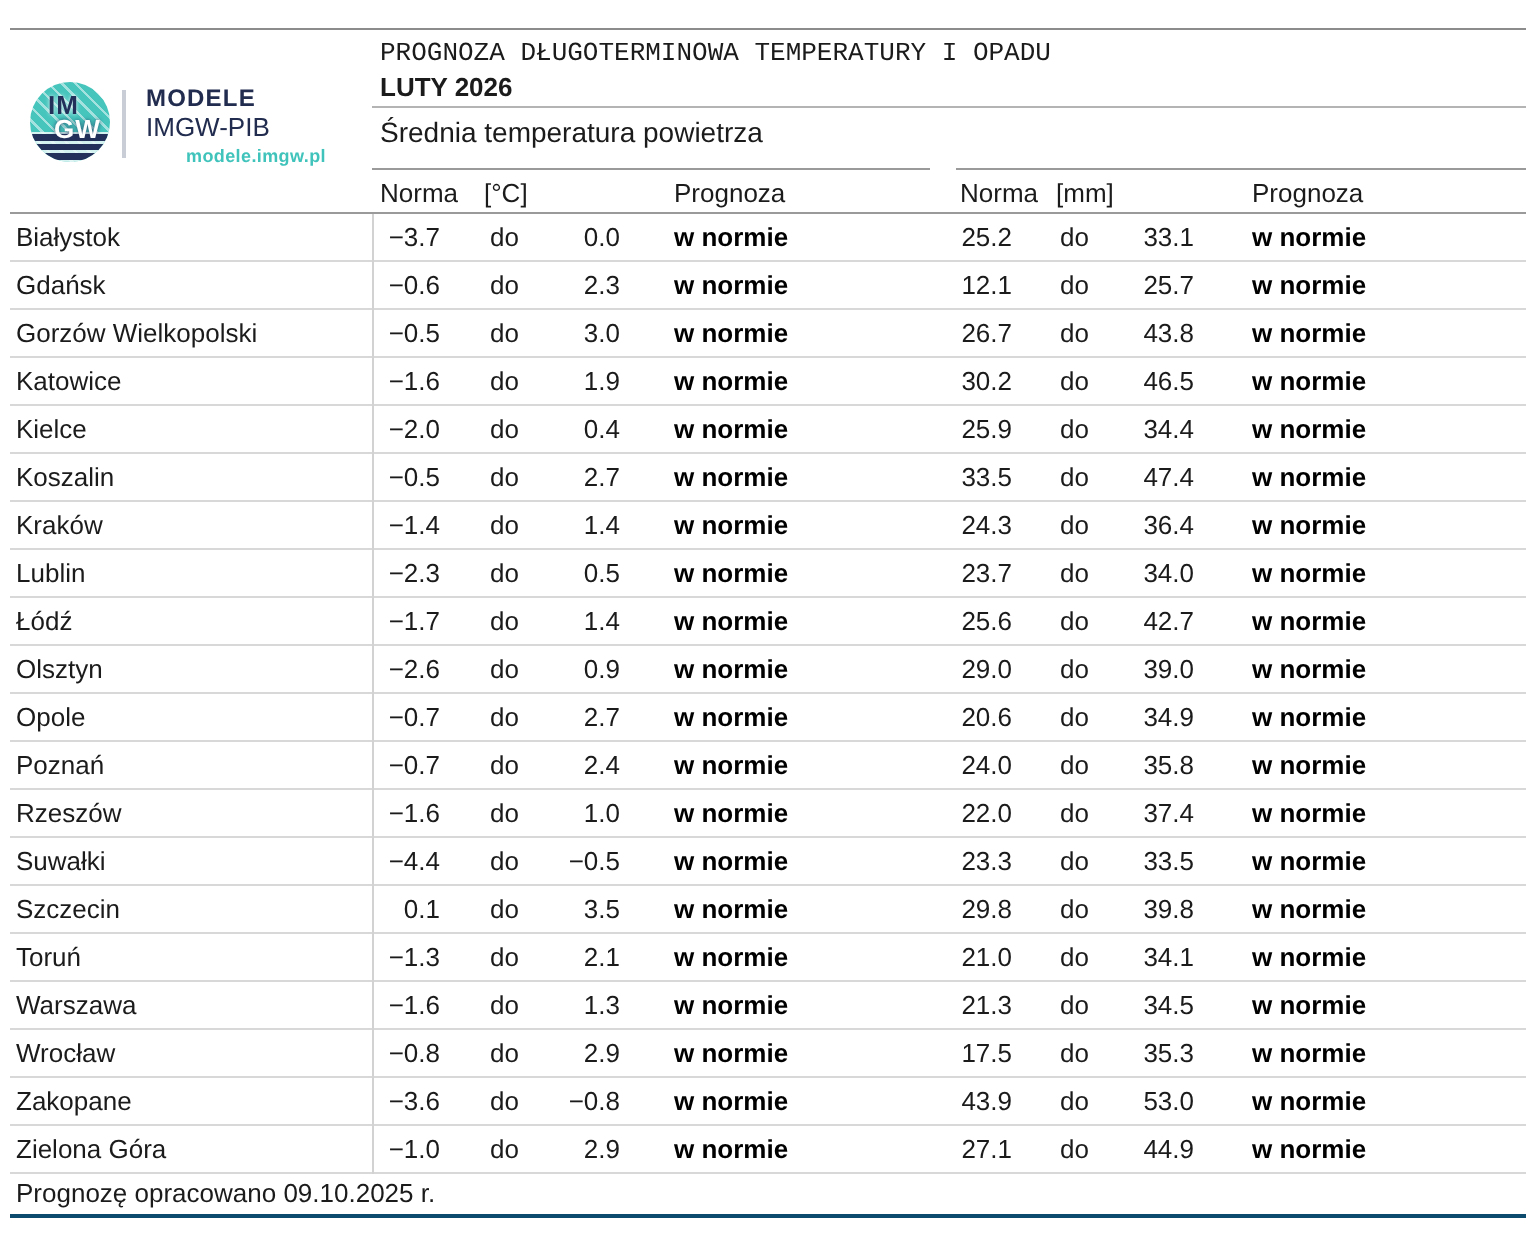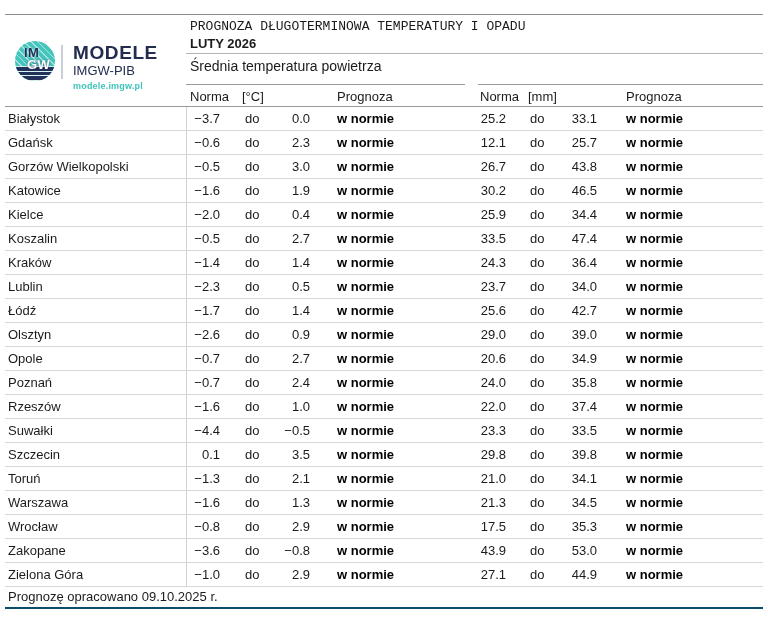--- a/index.html
+++ b/index.html
@@ -17,23 +17,23 @@
     background:repeating-linear-gradient(45deg, rgba(255,255,255,.5) 0 1.2px, rgba(0,0,0,0) 1.2px 4.8px),#46c5bd;
   }
   .logo-waves{
     position:absolute;left:0;bottom:0;width:100%;height:38%;
     background:repeating-linear-gradient(0deg, rgba(236,250,249,.85) 0 1.2px, #22305a 1.2px 4.6px);
   }
   .logo-im{position:absolute;left:9px;top:4px;font-weight:bold;font-size:13px;letter-spacing:.5px;color:#22305a;text-shadow:0 0 2px rgba(255,255,255,.9);}
   .logo-gw{position:absolute;left:12px;top:16px;font-weight:bold;font-size:13px;letter-spacing:.5px;color:#ffffff;text-shadow:0 0 2px rgba(34,48,90,.8);}
   .logo-bar{position:absolute;left:61px;top:45px;width:2px;height:34px;background:#c9ced6;}
   .logo-text{position:absolute;left:73px;top:43px;line-height:1.05;}
-  .logo-brand{font-size:19px;font-weight:bold;letter-spacing:.6px;}
+  .logo-brand{font-size:12px;font-weight:bold;letter-spacing:.6px;}
   .logo-org{font-size:13px;margin-top:1px;}
-  .logo-url{font-size:9px;font-weight:bold;margin-top:4px;letter-spacing:.2px;}
+  .logo-url{font-size:9px;font-weight:bold;margin-top:4px;letter-spacing:.2px;margin-left:20px;}
   
   .title{position:absolute;left:190px;top:19px;font-size:13px;white-space:nowrap;font-family:Liberation Mono, monospace;}
   .subtitle{position:absolute;left:190px;top:36px;font-size:13px;font-weight:bold;white-space:nowrap;}
   .group-label{position:absolute;top:58px;font-size:14px;white-space:nowrap;}
   .subhead{position:absolute;top:89px;font-size:13px;white-space:nowrap;}
   
   .rows{position:absolute;left:5px;top:107px;width:758px;}
   .row{position:relative;height:23px;border-bottom:1px solid #d8d8d8;}
   .cell{position:absolute;top:0;font-size:13px;line-height:23px;white-space:nowrap;}
   .num{text-align:right;}

